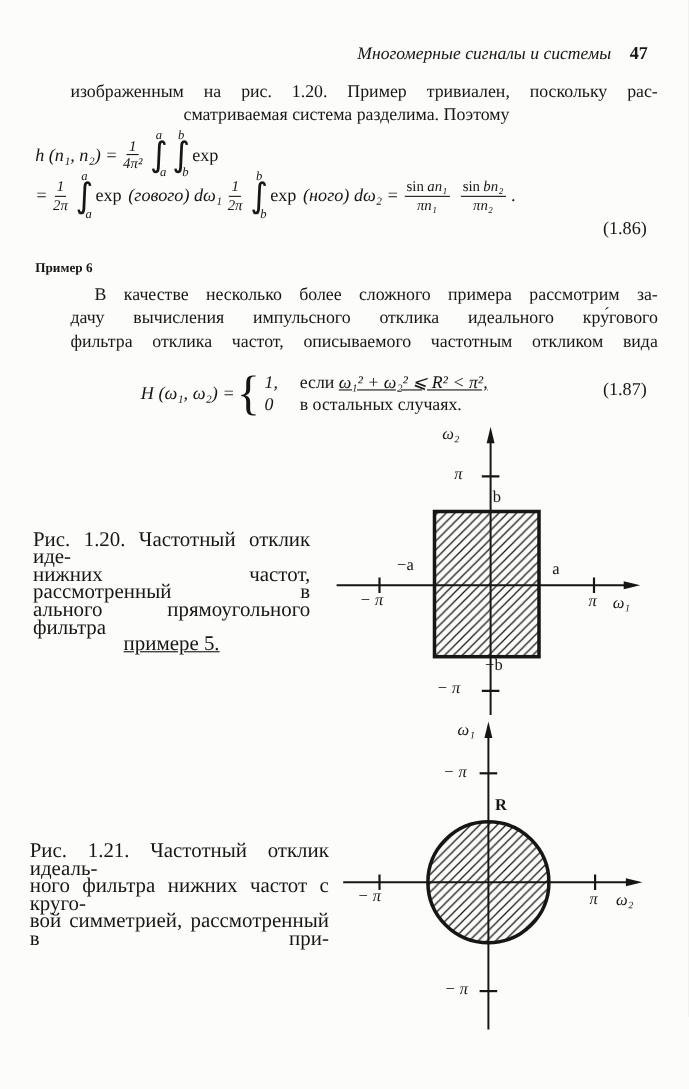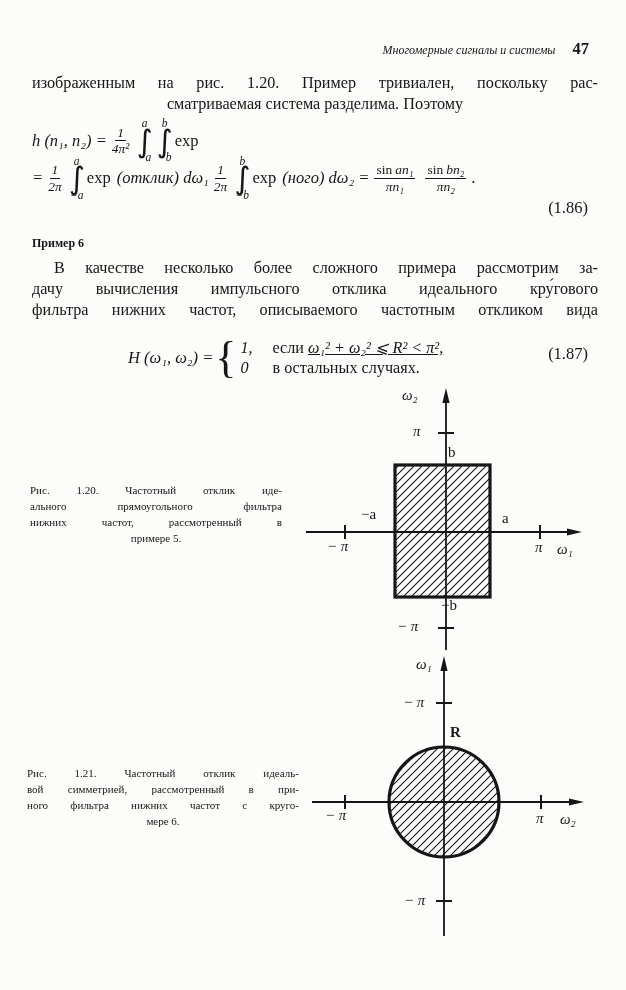--- a/index.html
+++ b/index.html
@@ -4,27 +4,27 @@
 <style>
   * { margin:0; padding:0; box-sizing:border-box; }
   html,body { background:#e8e8e6; }
   .page {
     position:relative; width:626px; height:990px; margin:0 auto;
     background:#fcfcfa; color:#161616; overflow:hidden;
     font-family:"Liberation Serif","DejaVu Serif",serif;
   }
   
   .header { position:absolute; top:39px; right:37px; display:flex; align-items:baseline; gap:17px; }
-  .htitle { font-style:italic; font-size:12px; }
+  .htitle { font-style:italic; font-size:16px; }
   .hpage  { font-weight:700; font-size:16.5px; }
   
   .para { position:absolute; left:32px; width:566px; font-size:16.2px; line-height:20.8px; }
   .p1 { top:73px; }
   .p2 { top:258px; }
-  .jl   { text-align:justify; text-align-last:justify; }
+  .jl   { text-align:justify; text-align-last:justify;margin-left:32px; }
   .jl-open { text-align:center; }
   .indent { text-indent:22px; }
   .exheading { position:absolute; left:32px; top:236px; font-weight:700; font-size:12px; }
   
   .eq { position:absolute; font-size:16.5px; }
   .eq186 { left:32px; top:118px; width:556px; }
   .eq187 { left:30px; top:332px; width:560px; height:52px; display:flex; align-items:center; }
   .mrow { display:flex; align-items:center; font-style:italic; }
   .mrow2 { margin-top:-8px; }
   .rm { font-style:normal; }
@@ -44,25 +44,25 @@
   .caserow { display:flex; align-items:baseline; }
   .caseval { display:inline-block; width:32px; font-style:italic; }
   .casecond .it { font-style:italic;text-decoration:underline; }
   
   .fig { position:absolute; }
   .fig svg { position:absolute; left:0; top:0; }
   .flabel { position:absolute; font-size:15px; font-style:italic; white-space:nowrap; line-height:1; }
   .flabel.rm { font-style:normal; }
   .flabel.bold { font-weight:700; font-style:normal; }
   
-  .caption { position:absolute; font-size:11px; line-height:15.9px; }
+  .caption { position:absolute; font-size:19px; line-height:15.9px; }
   .cap120 { left:30px; top:483px; width:252px; }
   .cap121 { left:27px; top:766px; width:272px; }
   .cl { text-align:justify; text-align-last:justify; }
-  .cl-last { text-align:center; }
+  .cl-last { text-align:center;text-decoration:underline; }
 </style>
 </head>
 <body>
 
 <div class="page">
 
   <div class="header">
     <span class="htitle">Многомерные сигналы и системы</span>
     <span class="hpage">47</span>
   </div>
@@ -98,21 +98,21 @@
         <span class="num">1</span>
         <span class="den">2π</span>
       </span>
       <span class="int">
         <span class="lim top">a</span>
         <span class="sym">∫</span>
         <span class="lim bot">−a</span>
       </span>
       <span class="rm">exp</span>
       <span class="msp"></span>
-      <span>(отклик) dω₁</span>
+      <span>(гового) dω₁</span>
       <span class="frac">
         <span class="num">1</span>
         <span class="den">2π</span>
       </span>
       <span class="int">
         <span class="lim top">b</span>
         <span class="sym">∫</span>
         <span class="lim bot">−b</span>
       </span>
       <span class="rm">exp</span>
@@ -129,21 +129,21 @@
       <span class="rm">.</span>
     </div>
     <span class="eqnum" style="top:80px;">(1.86)</span>
   </div>
 
   <div class="exheading">Пример 6</div>
 
   <div class="para p2">
     <div class="jl indent">В качестве несколько более сложного примера рассмотрим за-</div>
     <div class="jl">дачу вычисления импульсного отклика идеального кру́гового</div>
-    <div class="jl">фильтра нижних частот, описываемого частотным откликом вида</div>
+    <div class="jl">фильтра отклика частот, описываемого частотным откликом вида</div>
   </div>
 
   <div class="eq eq187">
     <span style="margin-left:98px; font-style:italic;text-align:right;">H (ω₁,  ω₂) =</span>
     <span class="brace">{</span>
     <span class="cases">
       <span class="caserow">
         <span class="caseval">1,</span>
         <span class="casecond"><span class="rm">если</span>&nbsp;<span class="it">ω₁² + ω₂² ⩽ R² &lt; π²,</span></span>
       </span>
@@ -179,22 +179,22 @@
     <span class="flabel rm" style="left:202px; top:123px;">a</span>
     <span class="flabel" style="left:27px; top:151px;">− π</span>
     <span class="flabel" style="left:235px; top:152px;">π</span>
     <span class="flabel" style="left:257px; top:154px;">ω₁</span>
     <span class="flabel rm" style="left:141px; top:210px;">−b</span>
     <span class="flabel" style="left:97px; top:231px;">− π</span>
   </div>
 
   <div class="caption cap120">
     <div class="cl">Рис. 1.20. Частотный отклик иде-</div>
+    <div class="cl">нижних частот, рассмотренный в</div>
     <div class="cl">ального прямоугольного фильтра</div>
-    <div class="cl">нижних частот, рассмотренный в</div>
     <div class="cl-last">примере 5.</div>
   </div>
 
   <div class="fig" style="left:300px; top:654px; width:298px; height:292px;">
     <svg width="298" height="292" viewBox="0 0 298 292">
       <defs>
         <pattern id="h2" width="8" height="8" patternUnits="userSpaceOnUse">
           <path d="M-2,2 L2,-2 M0,8 L8,0 M6,10 L10,6" stroke="#161616" stroke-width="1.1" fill="none"></path>
         </pattern>
       </defs>
@@ -212,18 +212,17 @@
     <span class="flabel" style="left:103px; top:41px;">− π</span>
     <span class="flabel bold" style="left:150px; top:71px;">R</span>
     <span class="flabel" style="left:25px; top:154px;">− π</span>
     <span class="flabel" style="left:236px; top:157px;">π</span>
     <span class="flabel" style="left:260px; top:158px;">ω₂</span>
     <span class="flabel" style="left:104px; top:239px;">− π</span>
   </div>
 
   <div class="caption cap121">
     <div class="cl">Рис. 1.21. Частотный отклик идеаль-</div>
+    <div class="cl">ного фильтра нижних частот с круго-</div>
     <div class="cl">вой симметрией, рассмотренный в при-</div>
-    <div class="cl">ного фильтра нижних частот с круго-</div>
-    <div class="cl-last">мере 6.</div>
   </div>
 
 </div>
 
 </body></html>

